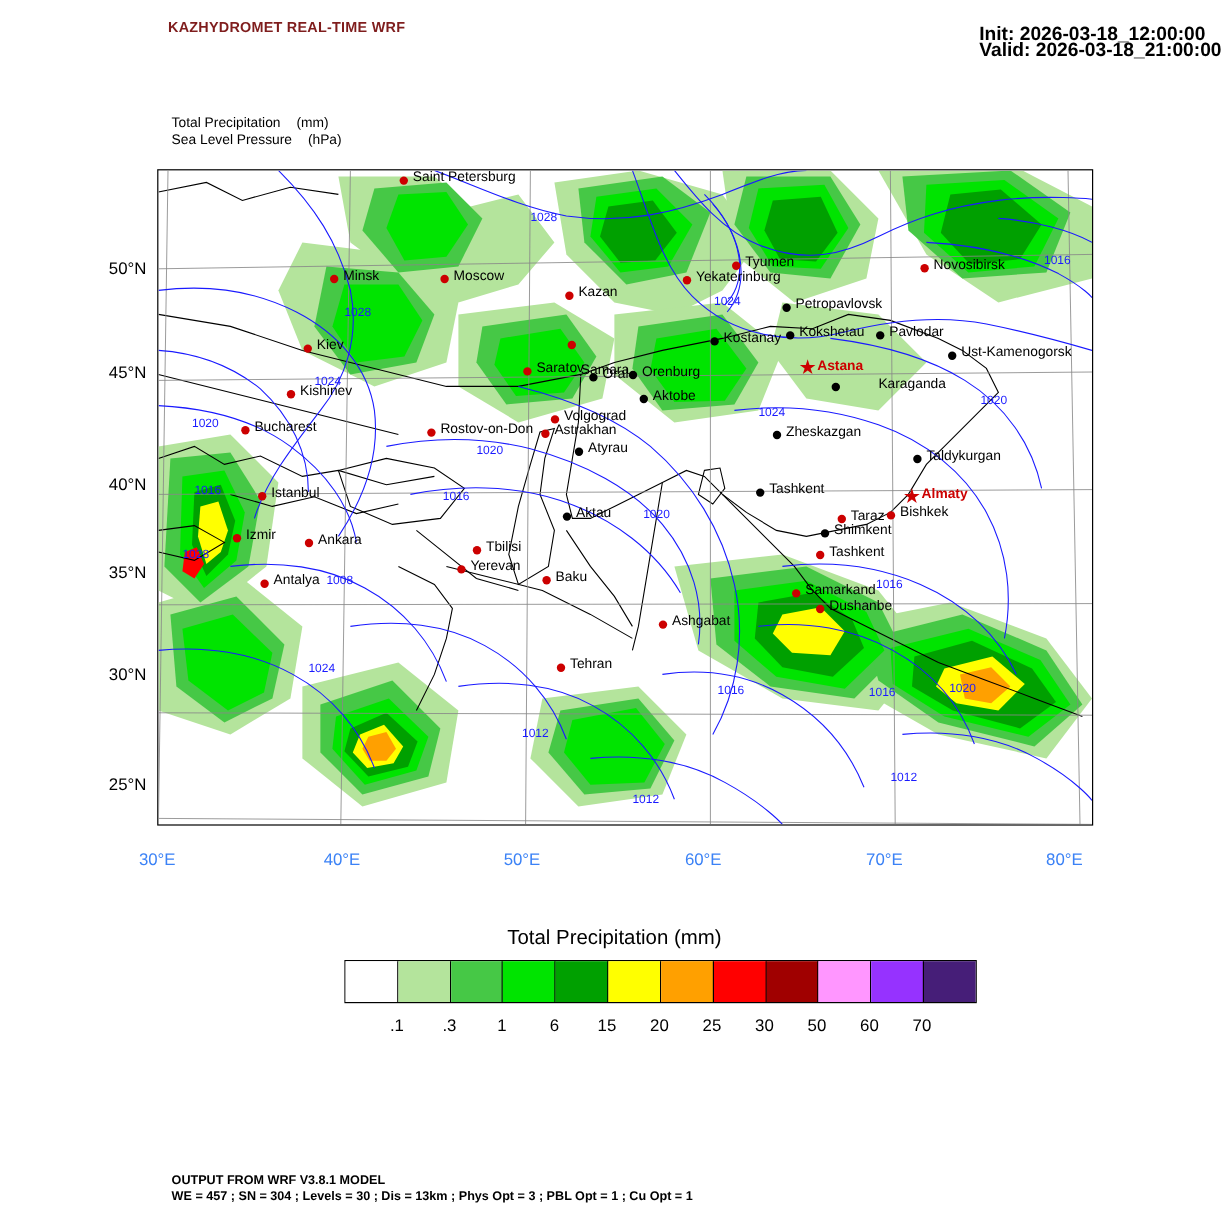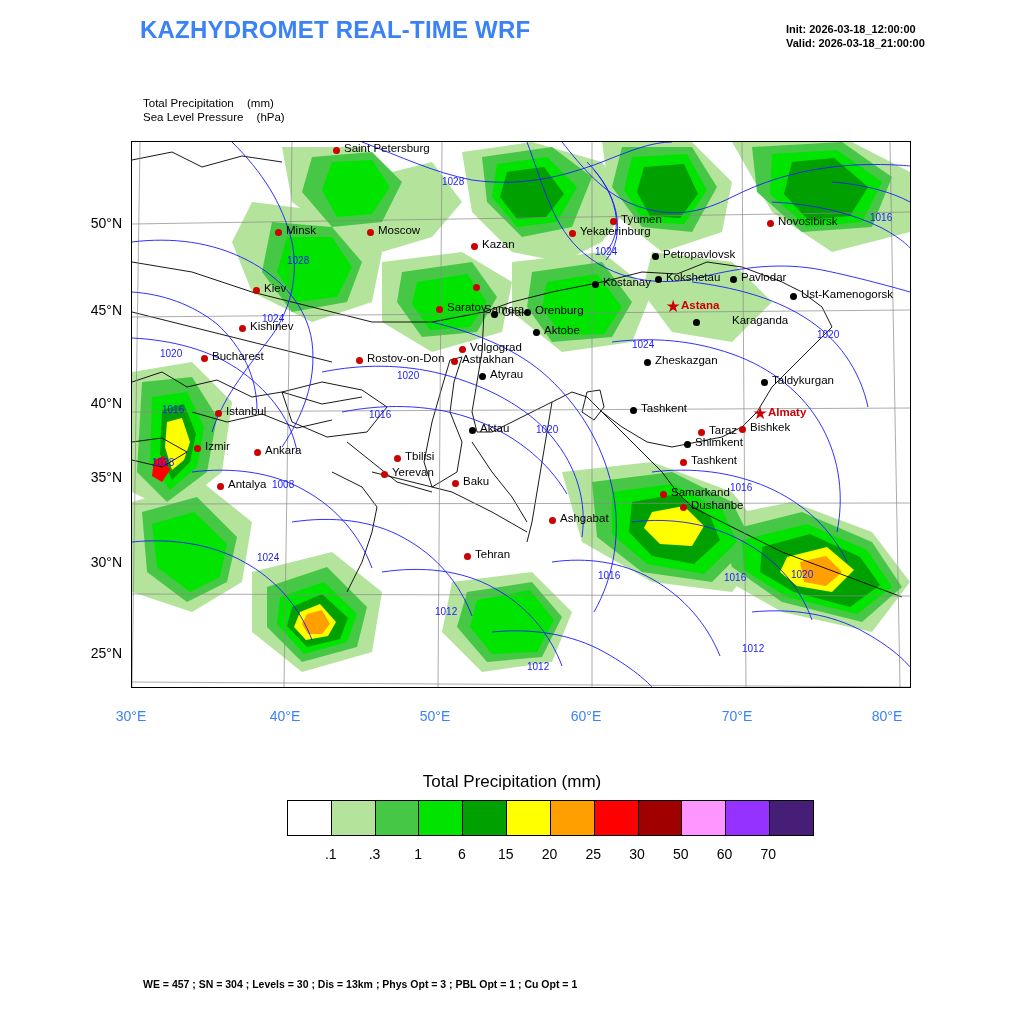--- a/index.html
+++ b/index.html
@@ -5,25 +5,25 @@
   html,body{margin:0;padding:0;}
   body{
     width:1024px;height:1024px;background:#ffffff;
     font-family:"Liberation Sans", sans-serif;
     position:relative;overflow:hidden;
   }
   .abs{position:absolute;}
 
   
   #title{
-    left:140px;top:16px;font-size:24px;font-weight:bold;color:#3b82f6;
+    left:140px;top:16px;font-size:12px;font-weight:bold;color:#7f1d1d;
     letter-spacing:0.2px;
   }
   #init-block{
-    left:786px;top:22px;font-size:11px;font-weight:bold;color:#000;line-height:14px;
+    left:816px;top:22px;font-size:16px;font-weight:bold;color:#000;line-height:14px;
   }
 
   
   #field-labels{
     left:143px;top:96px;font-size:11.5px;color:#000;line-height:14px;
   }
   #field-labels span.u{margin-left:10px;}
 
   
   #map-frame{
@@ -500,14 +500,15 @@
     <span style="left: 198.75px;">15</span>
     <span style="left: 242.5px;">20</span>
     <span style="left: 286.25px;">25</span>
     <span style="left: 330px;">30</span>
     <span style="left: 373.75px;">50</span>
     <span style="left: 417.5px;">60</span>
     <span style="left: 461.25px;">70</span>
   </div>
 
 <div class="abs" id="footer">
+  <div>OUTPUT FROM WRF V3.8.1 MODEL</div>
   <div>WE = 457 ; SN = 304 ; Levels = 30 ; Dis = 13km ; Phys Opt = 3 ; PBL Opt = 1 ; Cu Opt = 1</div>
 </div>
 
 </body></html>

